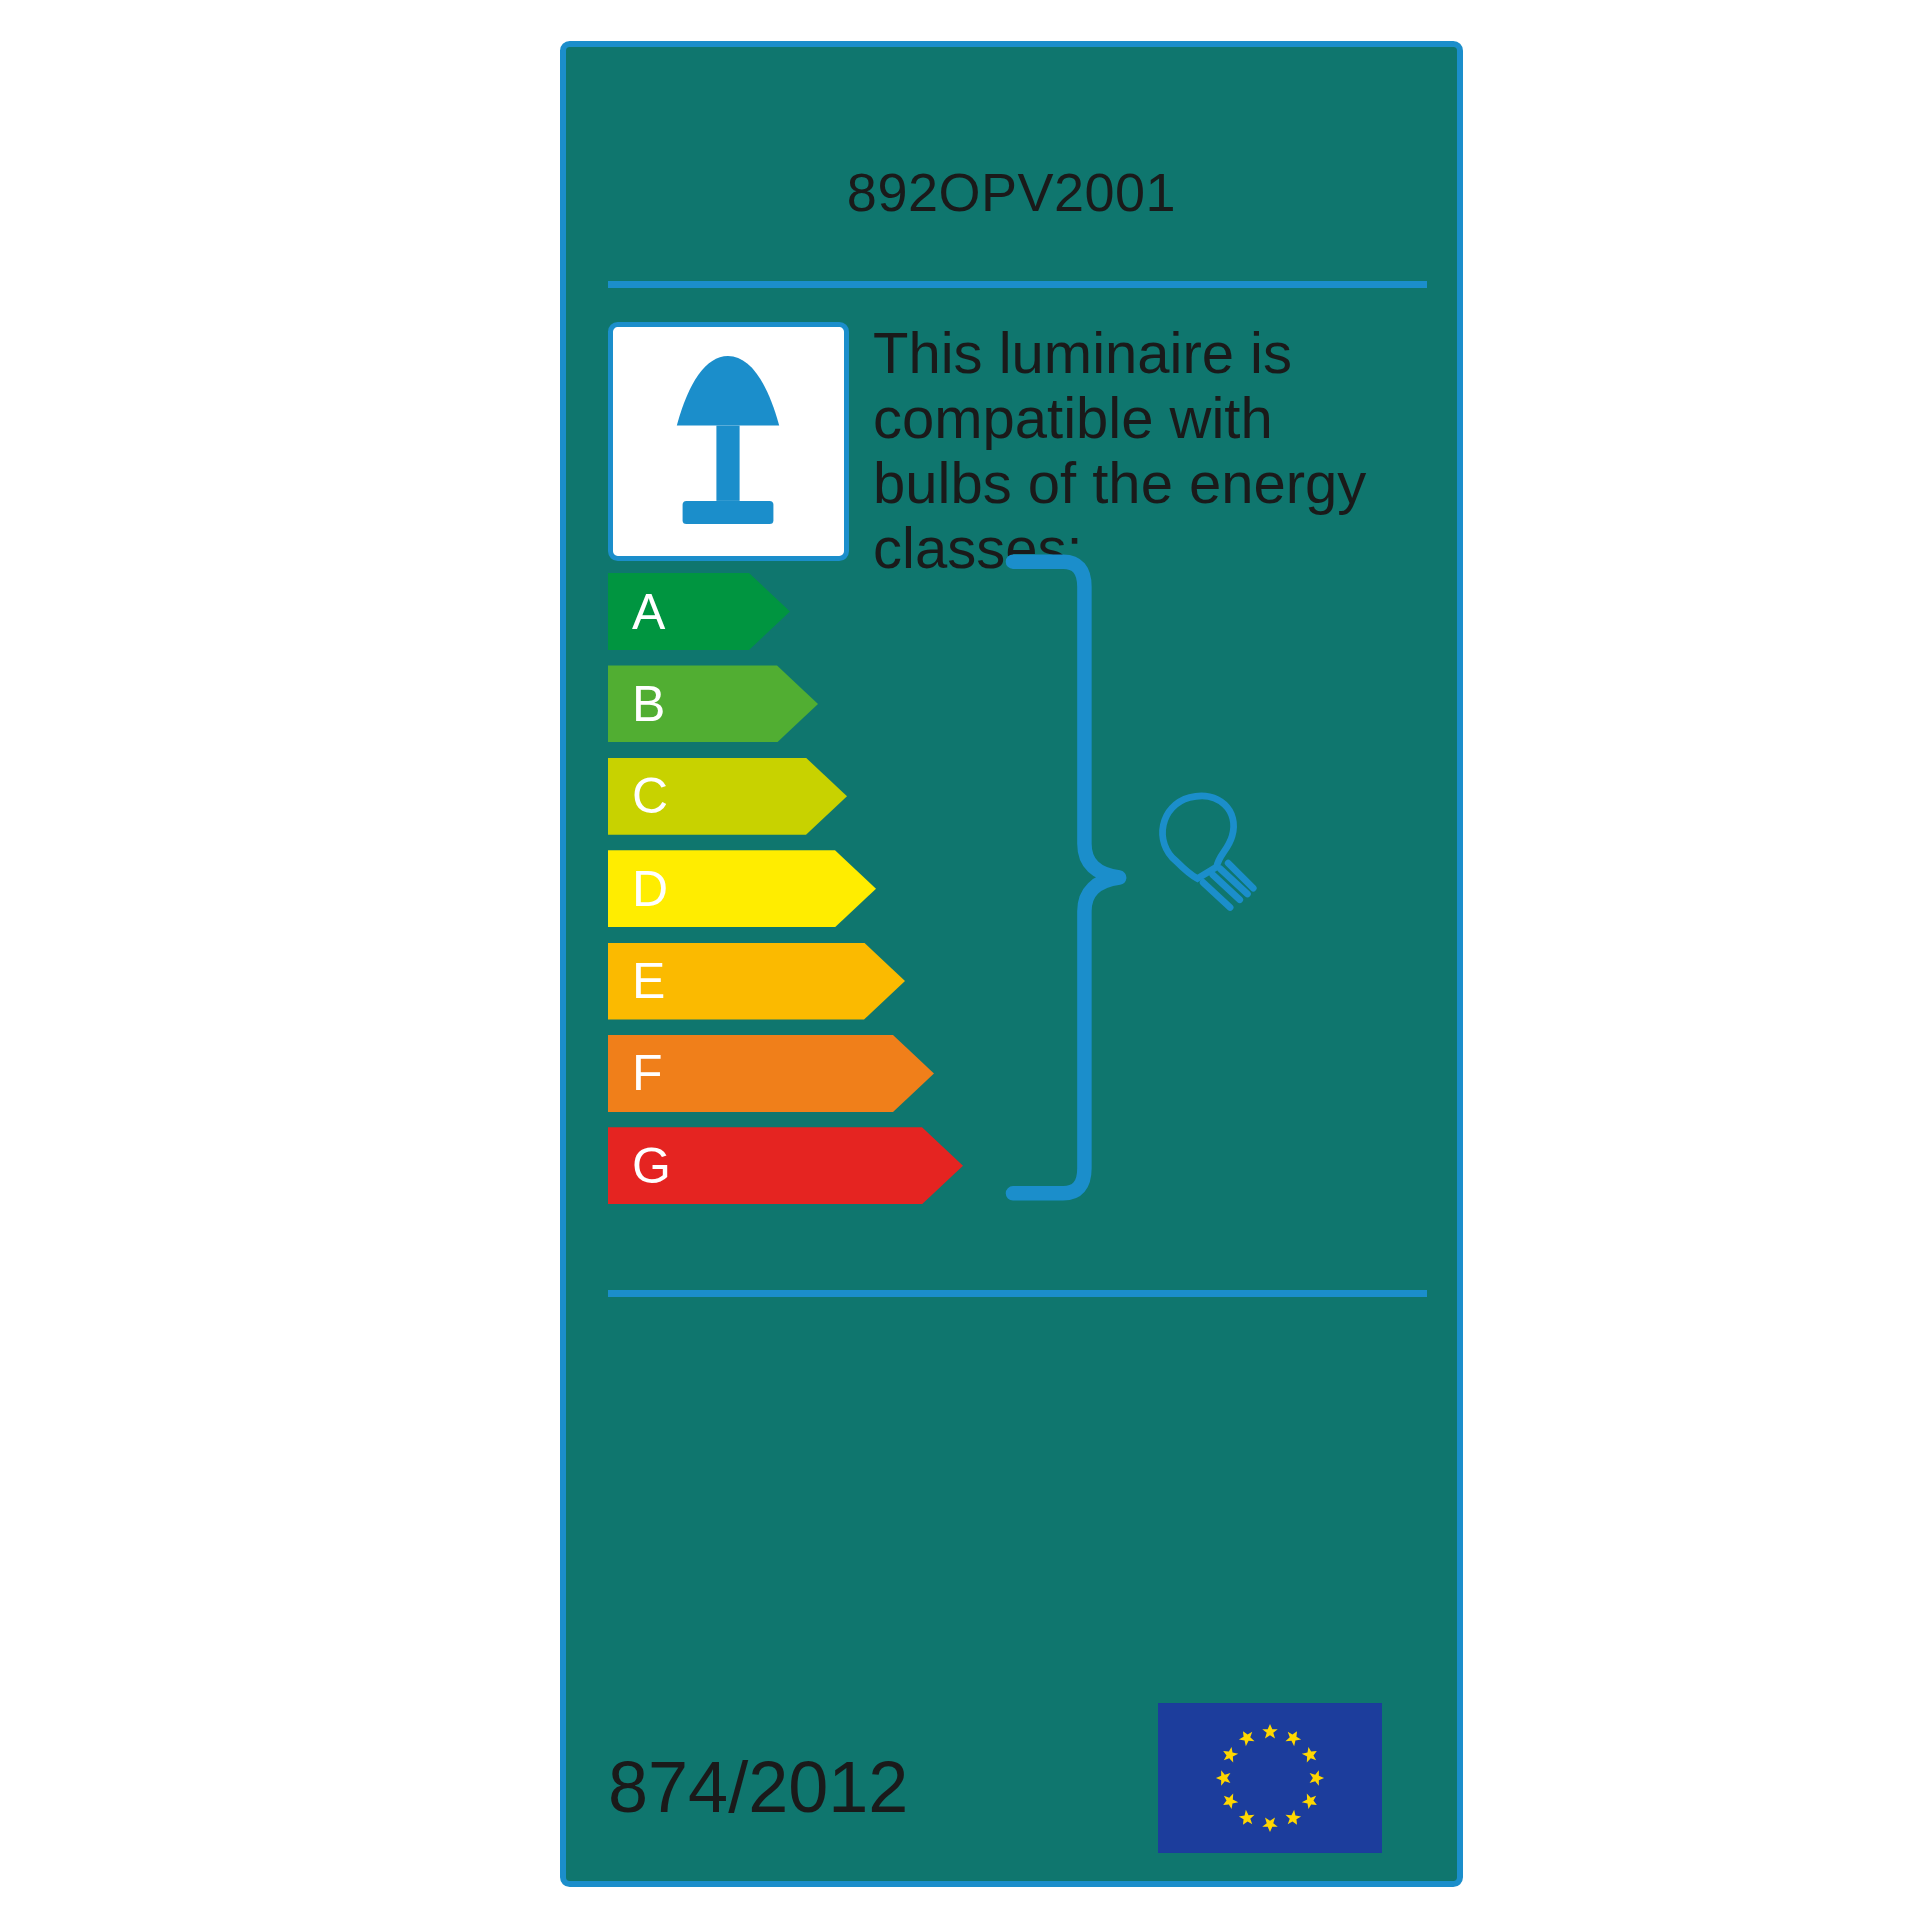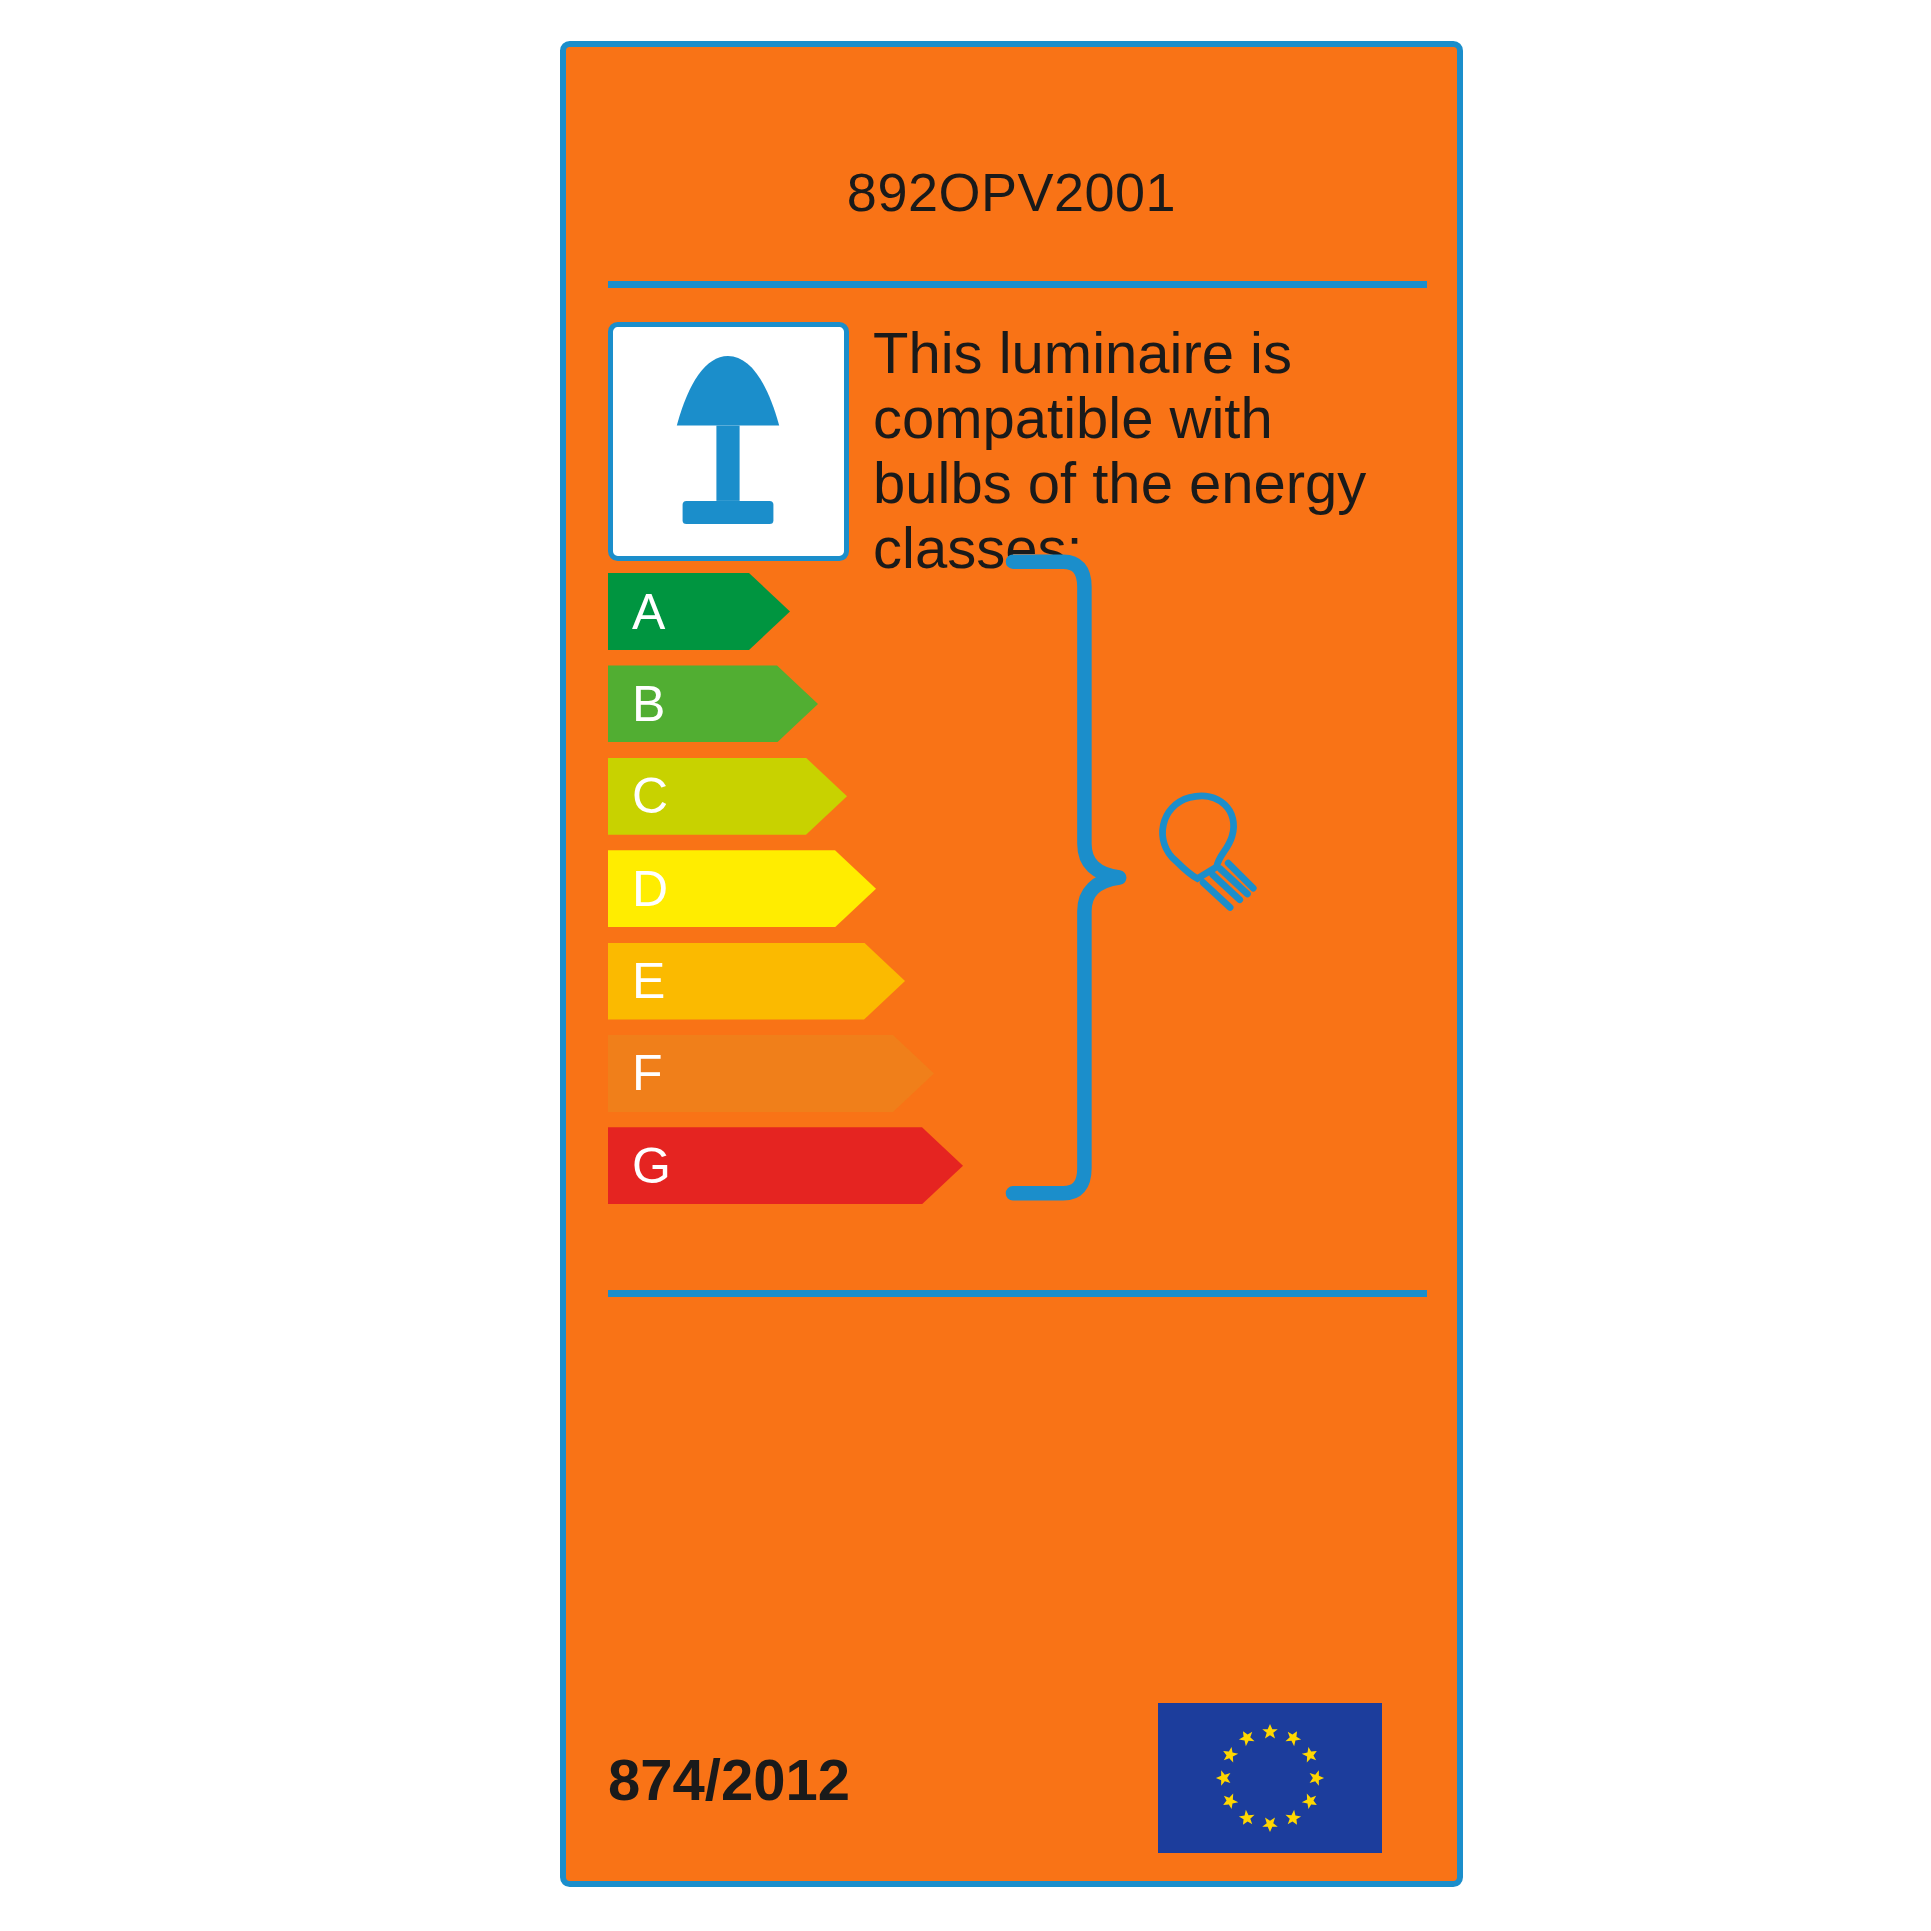--- a/index.html
+++ b/index.html
@@ -18,21 +18,21 @@
   
   #label {
     position: absolute;
     left: 560px;
     top: 41px;
     width: 903px;
     height: 1846px;
     box-sizing: border-box;
     border: 6.8px solid #1b8ecb;
     border-radius: 9.7px;
-    background: #f97316;
+    background: #0f766e;
   }
 
   
   #model-code {
     position: absolute;
     left: 0;
     top: 114px;
     width: 100%;
     text-align: center;
     font-size: 54px;
@@ -115,22 +115,22 @@
     top: 739px;
     width: 126px;
     height: 135px;
   }
 
   
   #reg-number {
     position: absolute;
     left: 42px;
     top: 1699px;
-    font-size: 58px;
-    font-weight: bold;
+    font-size: 72px;
+    font-weight: normal;
     color: #1a1a1a;
   }
 
   
   #eu-flag {
     position: absolute;
     left: 592px;
     top: 1656px;
     width: 224px;
     height: 150px;

